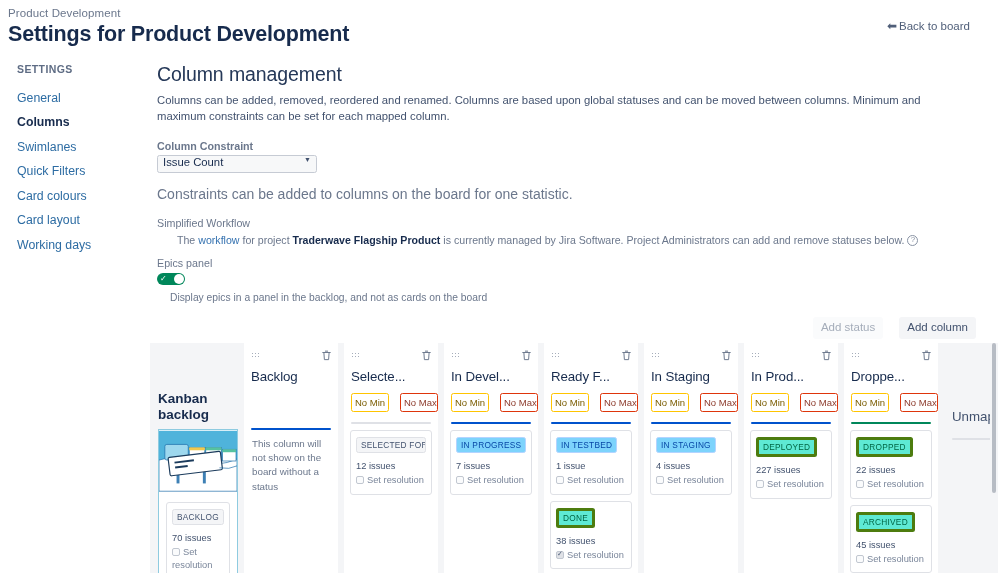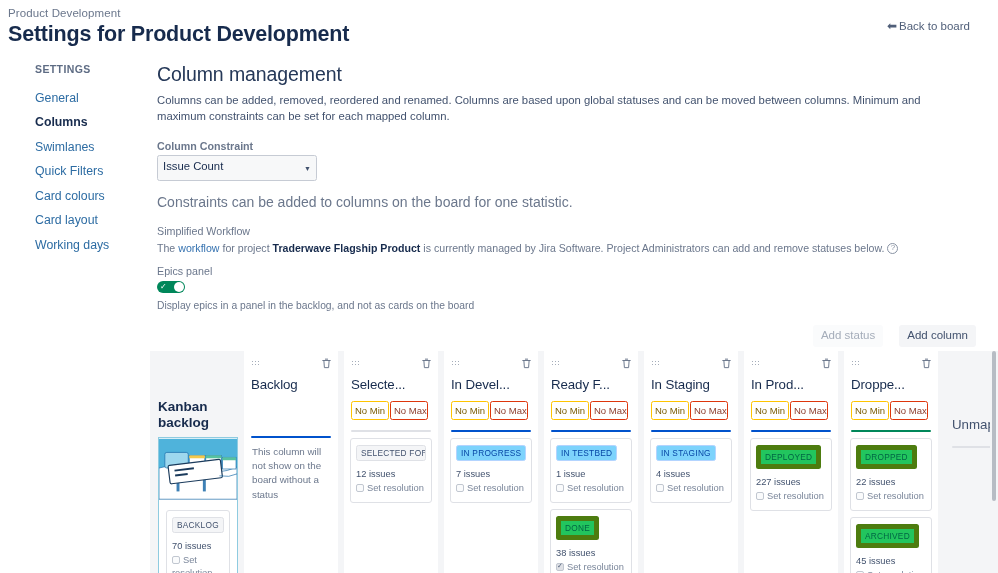--- a/index.html
+++ b/index.html
@@ -24,21 +24,21 @@
   }
   .back-to-board {
     position: absolute; right: 28px; top: 19px;
     font-size: 11.5px; color: #505F79; white-space: nowrap;
     display: flex; align-items: center; gap: 2px; cursor: pointer;
   }
   .back-arrow { font-size: 12px; color: #505F79; }
 
   
   .body-wrap { display: flex; padding-top: 16px; }
-  .settings-nav { width: 157px; padding-left: 35px; flex: 0 0 157px; }
+  .settings-nav { width: 157px; padding-left: 17px; flex: 0 0 157px; }
   .settings-heading {
     font-size: 10.5px; font-weight: 700; color: #5E6C84;
     letter-spacing: .4px; margin-bottom: 11px;
   }
   .nav-item {
     font-size: 12.3px; color: #2D6CA3; padding: 5.5px 0;
     cursor: pointer; line-height: 1.1;
   }
   .nav-item.active { color: #172B4D; font-weight: 700; }
 
@@ -50,55 +50,55 @@
   }
   .section-desc {
     font-size: 11.3px; color: #42526E; line-height: 1.42;
     margin-top: 6px; max-width: 800px;
   }
 
   .field-label {
     font-size: 10.7px; color: #6B778C; margin-top: 16px; margin-bottom: 3px; font-weight: bold;
   }
   .select-box {
-    width: 160px; height: 26px; border: 1px solid #C6CBD4;
+    width: 160px; height: 18px; border: 1px solid #C6CBD4;
     border-radius: 2.5px; background: #F7F8F9;
     font-size: 11.3px; color: #172B4D;
-    display: flex; align-items: flex-end; padding: 8px 5px;
+    display: flex; align-items: flex-start; padding: 0 5px;
     position: relative; cursor: pointer;
   }
   .select-caret {
     position: absolute; right: 5px; font-size: 7px; color: #42526E;
   }
   .help-text { font-size: 14px; color: #6B778C; margin-top: 13px; }
 
   .sw-label { font-size: 10.7px; color: #6B778C; margin-top: 15px; }
   .sw-title { font-size: 12.3px; font-weight: 700; color: #172B4D; margin-top: 3px; }
-  .sw-desc { font-size: 10.6px; color: #6B778C; margin-top: 5px; display: flex; align-items: center; gap: 3px; flex-wrap: wrap; }
+  .sw-desc { font-size: 10.6px; color: #6B778C; margin-top: 5px; display: flex; align-items: center; gap: 3px; flex-wrap: wrap; margin-left: 20px; }
   .sw-desc a { color: #3572B0; cursor: pointer; text-decoration: none; }
   .sw-desc b { color: #172B4D; font-weight: 700; }
   .q-icon {
     display: inline-flex; width: 11px; height: 11px; border-radius: 50%;
     border: 1px solid #8993A4; color: #8993A4; font-size: 8px;
     align-items: center; justify-content: center; cursor: pointer;
     line-height: 1;
   }
 
   .epics-label { font-size: 10.7px; color: #6B778C; margin-top: 11px; }
   .toggle {
     width: 28px; height: 12px; border-radius: 7px; background: #00875A;
     margin-top: 4px; position: relative; cursor: pointer;
     display: flex; align-items: center;
   }
   .toggle-check { color: #fff; font-size: 8px; margin-left: 3px; line-height: 1; }
   .toggle-knob {
     position: absolute; right: 1px; top: 1px;
     width: 10px; height: 10px; border-radius: 50%; background: #fff;
   }
-  .epics-desc { font-size: 10.3px; color: #6B778C; margin-top: 7px; }
+  .epics-desc { font-size: 10.3px; color: #6B778C; margin-top: 7px; margin-left: 13px; }
 
   
   .col-actions {
     display: flex; justify-content: flex-end; gap: 16px;
     margin-top: 14px; padding-right: 12px;
   }
   .btn {
     font-size: 11.5px; padding: 3px 8px; border-radius: 3px;
     border: none; background: #F4F5F7; color: #42526E; cursor: pointer;
     font-family: "Liberation Sans", sans-serif; line-height: 1.35;
@@ -133,21 +133,21 @@
   }
   .status-card.in-illus { margin: 10px 7px 0 7px; }
   .badge {
     display: inline-block; font-size: 8.3px; font-weight: 400;
     padding: 2px 4px; border-radius: 2.5px; letter-spacing: .25px;
     max-width: 100%; overflow: hidden; white-space: nowrap;
     text-overflow: clip;
   }
   .badge.grey   { background: #F4F5F7; color: #42526E; border: 1px solid #DFE1E6; }
   .badge.blue   { background: #7dd3fc; color: #0747A6; border: 1px solid #B3D4FF; }
-  .badge.green  { background: #22c55e; color: #006644; border: 5px solid #4d7c0f; }
+  .badge.green  { background: #5eead4; color: #006644; border: 3px solid #4d7c0f; }
   .issue-count { font-size: 9.3px; color: #42526E; margin-top: 4px; }
   .set-res {
     font-size: 9.3px; color: #7A869A; margin-top: 3px; line-height: 1.35;
     display: block;
   }
   .cbox {
     display: inline-block; width: 8px; height: 8px;
     border: 1px solid #C1C7D0; background: #FAFBFC; border-radius: 2px;
     vertical-align: -1px; margin-right: 3px;
   }
@@ -170,21 +170,21 @@
     background-image:
       radial-gradient(#A5ADBA 42%, transparent 44%);
     background-size: 3px 3px; background-position: 0 0;
   }
   .trash { cursor: pointer; line-height: 1; }
   .col-name {
     font-size: 13.3px; color: #172B4D; font-weight: 400;
     padding: 8px 7px 0 7px; white-space: nowrap; overflow: hidden;
     letter-spacing: -.1px;
   }
-  .minmax { display: flex; padding: 9px 0 0 7px; gap: 0px; }
+  .minmax { display: flex; padding: 9px 0 0 7px; gap: 0px; justify-content: space-between; }
   .mm {
     font-size: 9.5px; padding: 2px 3px; border-radius: 2.5px;
     background: #fff; cursor: pointer; white-space: nowrap;
     overflow: hidden; width: 38px; line-height: 1.4;
   }
   .mm.min { border: 1px solid #FFC400; color: #7A5C00; }
   .mm.max { border: 1px solid #DE350B; color: #8C3A2B; margin-left: 1px; }
   .col-bar { height: 2.5px; margin: 10px 7px 0 7px; border-radius: 1px; }
   .col-note {
     font-size: 9.8px; color: #6B778C; padding: 7px 8px 0 8px;

